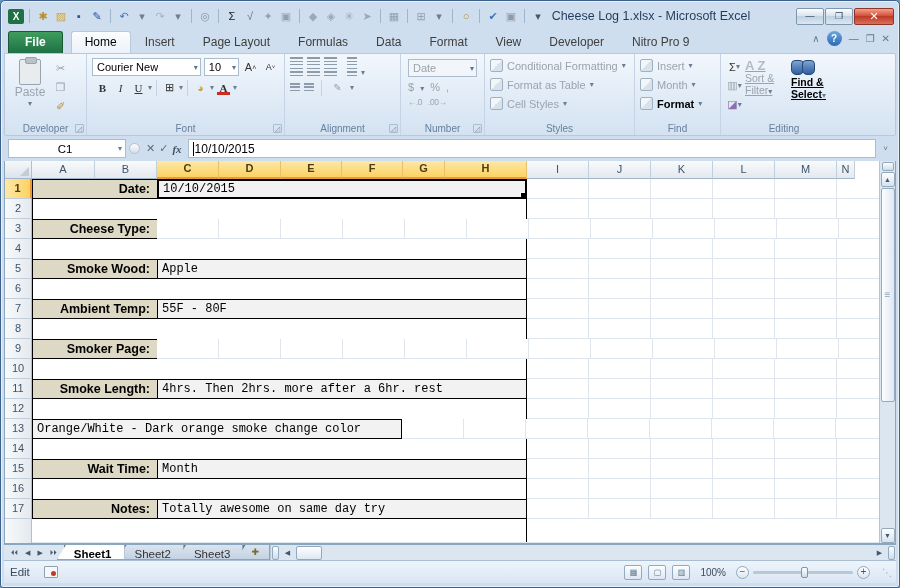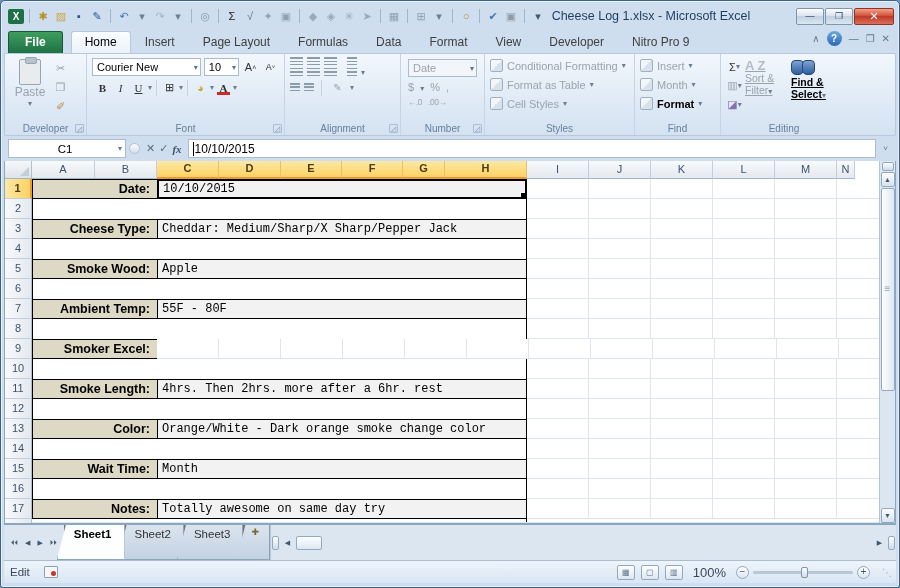--- a/index.html
+++ b/index.html
@@ -149,21 +149,21 @@
   .vsplit { width:12px; height:9px; background:linear-gradient(#fdfefe,#cfdcea); border:1px solid #93a9bf;
             border-radius:2px; margin:1px 0; }
   .sbtn { width:14px; height:15px; background:linear-gradient(#fdfeff,#d6e2ee); border:1px solid #93a9bf;
           border-radius:2px; font-size:7px; color:#41586f; display:flex; align-items:center; justify-content:center; }
   .vthumb { width:14px; flex:none; height:56%; background:linear-gradient(to right,#fdfeff,#dde8f2);
             border:1px solid #93a9bf; border-radius:2px; margin:1px 0; position:relative; }
   .vthumb::after { content:"≡"; position:absolute; top:50%; left:50%; transform:translate(-50%,-55%);
                    color:#8fa5ba; font-size:10px; }
   .vtrack { flex:1; }
   
-  .sheetbar { height:36px; display:flex; align-items:stretch; background:#737373; border-top:1px solid #8ba6bf; }
+  .sheetbar { height:16px; display:flex; align-items:stretch; background:#737373; border-top:1px solid #8ba6bf; }
   .tnav { display:flex; align-items:center; gap:1px; padding:0 4px; background:#dce6f0; }
   .tnav span { font-size:7px; color:#41586f; padding:2px 3px; }
   .stabs { display:flex; align-items:stretch; }
   .stab { padding:3px 12px 2px 16px; font-size:11.5px; color:#333;
           background:linear-gradient(#dbe4ee,#c3d2e2); border:1px solid #8ba6bf; border-top:none;
           clip-path:polygon(9px 0,100% 0,100% 100%,0 100%); margin-left:-7px; }
   .stab.active { background:#fdfefe; font-weight:bold; color:#000; z-index:2; }
   .instab { padding:2px 10px 2px 14px; background:linear-gradient(#dbe4ee,#c3d2e2); border:1px solid #8ba6bf;
             border-top:none; clip-path:polygon(9px 0,100% 0,100% 100%,0 100%); margin-left:-7px;
             font-size:9px; color:#7a6a30; }
@@ -178,21 +178,21 @@
   
   .statusbar { height:23px; background:linear-gradient(#eef4fb,#d9e6f3); border-top:1px solid #a9bed2;
                display:flex; align-items:center; padding:0 6px; color:#3c4a58; font-size:11.5px; }
   .macro-ic { width:14px; height:12px; background:#f5f7f9; border:1px solid #8d9fb1; border-radius:1px;
               margin-left:14px; position:relative; }
   .macro-ic::after { content:""; position:absolute; right:1px; bottom:1px; width:5px; height:5px;
               border-radius:50%; background:#c2392b; }
   .sb-right { margin-left:auto; display:flex; align-items:center; gap:6px; }
   .viewbtn { width:18px; height:15px; border:1px solid #93a9bf; border-radius:2px;
              background:linear-gradient(#fdfeff,#dce7f1); font-size:8px; color:#5a7086; text-align:center; line-height:13px; }
-  .zoomtxt { font-size:13px; color:#3c4a58; margin:0 4px; }
+  .zoomtxt { font-size:10px; color:#3c4a58; margin:0 4px; }
   .zslider { display:flex; align-items:center; gap:4px; }
   .zbtn { width:13px; height:13px; border-radius:50%; border:1px solid #93a9bf; font-size:10px; line-height:10px;
           text-align:center; color:#41586f; background:linear-gradient(#fdfeff,#dce7f1); }
   .ztrack { width:100px; height:3px; background:#b7c7d6; border-radius:2px; position:relative; }
   .znotch { position:absolute; left:50%; top:-3px; width:1px; height:9px; background:#8ea4b8; }
   .zthumb { position:absolute; left:48%; top:-4px; width:7px; height:11px; border-radius:2px;
             background:linear-gradient(#fdfeff,#cfdcea); border:1px solid #7e95aa; }
   .grip { color:#9db0c2; font-size:10px; margin-left:6px; letter-spacing:-2px; }
 </style>
 </head>
@@ -474,21 +474,20 @@
             <div class="cell-rest"></div>
           </div>
           <div class="grid-row">
             <div class="row-h">2</div>
             <div class="cell-span"></div>
             <div class="cell-rest"></div>
           </div>
           <div class="grid-row">
             <div class="row-h">3</div>
             <div class="cell-label">Cheese Type:</div>
-            <div class="cell-value">Cheddar: Medium/Sharp/X Sharp/Pepper Jack</div>
             <div class="cell-rest"></div>
           </div>
           <div class="grid-row">
             <div class="row-h">4</div>
             <div class="cell-span"></div>
             <div class="cell-rest"></div>
           </div>
           <div class="grid-row">
             <div class="row-h">5</div>
             <div class="cell-label">Smoke Wood:</div>
@@ -506,42 +505,41 @@
             <div class="cell-value">55F - 80F</div>
             <div class="cell-rest"></div>
           </div>
           <div class="grid-row">
             <div class="row-h">8</div>
             <div class="cell-span"></div>
             <div class="cell-rest"></div>
           </div>
           <div class="grid-row">
             <div class="row-h">9</div>
-            <div class="cell-label">Smoker Excel:</div>
+            <div class="cell-label">Smoker Page:</div>
             <div class="cell-rest"></div>
           </div>
           <div class="grid-row">
             <div class="row-h">10</div>
             <div class="cell-span"></div>
             <div class="cell-rest"></div>
           </div>
           <div class="grid-row">
             <div class="row-h">11</div>
             <div class="cell-label">Smoke Length:</div>
             <div class="cell-value">4hrs. Then 2hrs. more after a 6hr. rest</div>
             <div class="cell-rest"></div>
           </div>
           <div class="grid-row">
             <div class="row-h">12</div>
             <div class="cell-span"></div>
             <div class="cell-rest"></div>
           </div>
           <div class="grid-row">
             <div class="row-h">13</div>
-            <div class="cell-label">Color:</div>
             <div class="cell-value">Orange/White - Dark orange smoke change color</div>
             <div class="cell-rest"></div>
           </div>
           <div class="grid-row">
             <div class="row-h">14</div>
             <div class="cell-span"></div>
             <div class="cell-rest"></div>
           </div>
           <div class="grid-row">
             <div class="row-h">15</div>

